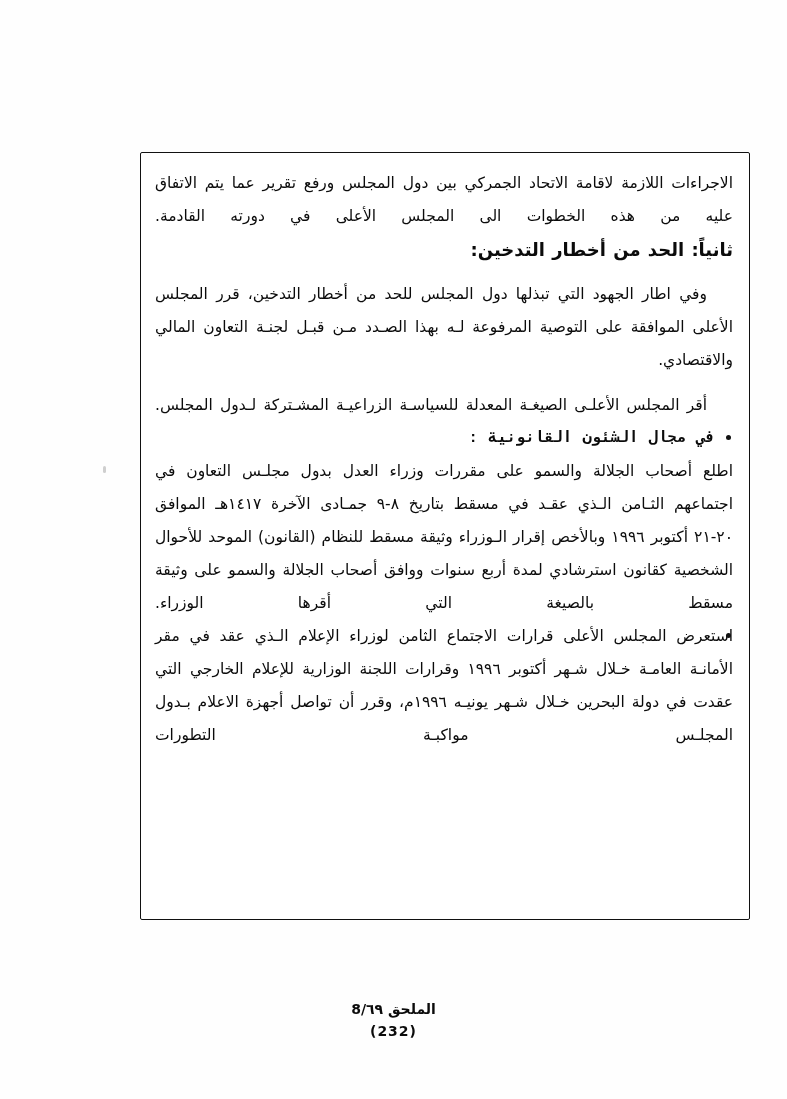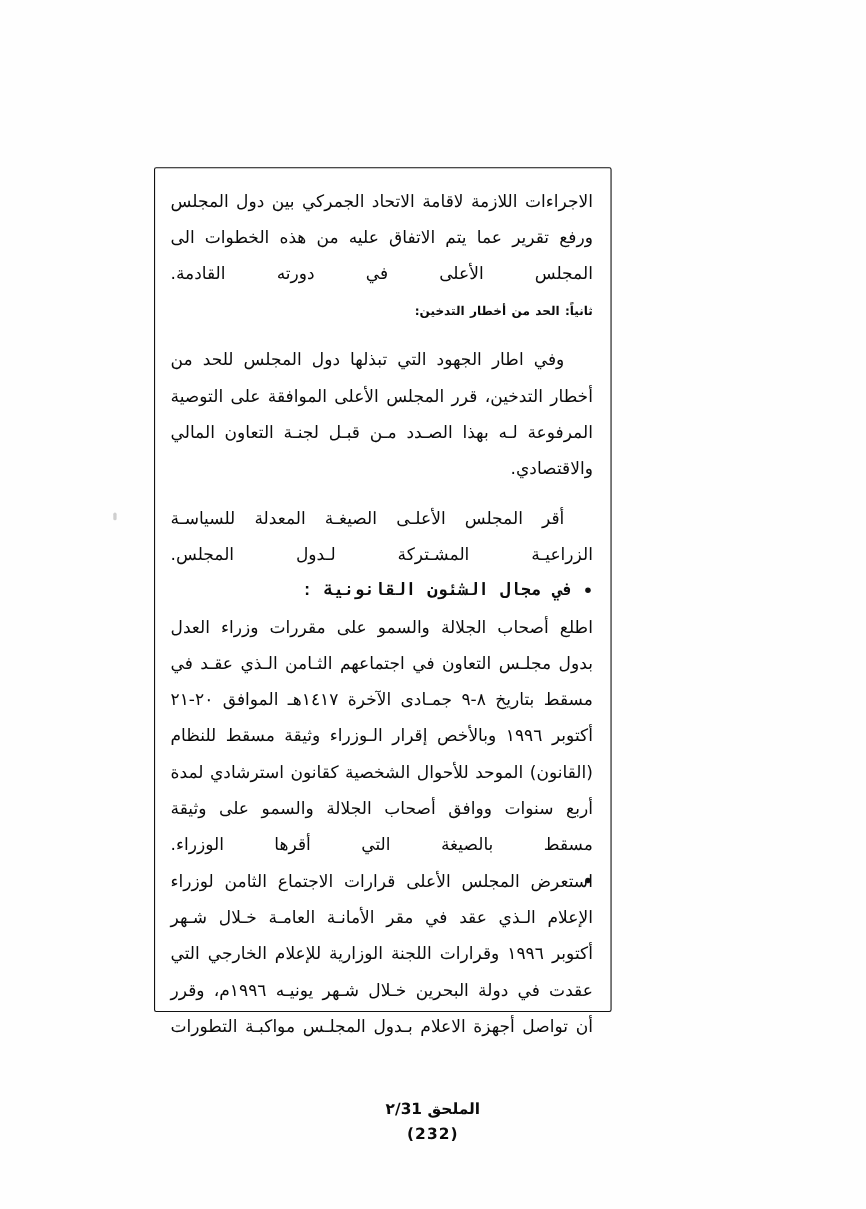--- a/index.html
+++ b/index.html
@@ -21,21 +21,21 @@
     position: absolute;
     inset: 0;
     background: #fefefe;
   }
 
   
   .text-frame {
     position: absolute;
     left: 140px;
     top: 152px;
-    width: 416px;
+    width: 610px;
     height: 768px;
     border: 1.4px solid #111;
     border-radius: 2px;
     box-sizing: border-box;
     padding: 14px 16px 10px 14px;
     background: #fff;
   }
 
   .body-text {
     direction: rtl;
@@ -53,21 +53,21 @@
   }
 
   p.indent {
     text-indent: 26px;
     margin-top: 12px;
   }
 
   h2.heading {
     margin: 0;
     padding: 0;
-    font-size: 11px;
+    font-size: 18px;
     line-height: 33px;
     font-weight: bold;
     text-align: right;
   }
 
   .bullet-heading {
     margin: 0;
     padding: 0 18px 0 0;
     font-size: 15.5px;
     line-height: 33px;
@@ -154,17 +154,17 @@
       <p class="bullet-heading">
         <span class="dot"></span>
       </p>
 
       <p class="para justify-block">استعرض المجلس الأعلى قرارات الاجتماع الثامن لوزراء الإعلام الـذي عقد في مقر الأمانـة العامـة خـلال شـهر أكتوبر ١٩٩٦ وقرارات اللجنة الوزارية للإعلام الخارجي التي عقدت في دولة البحرين خـلال شـهر يونيـه ١٩٩٦م، وقرر أن تواصل أجهزة الاعلام بـدول المجلـس مواكبـة التطورات</p>
 
     </div>
   </div>
 
   <div class="footer">
-    <div class="annex">الملحق ٢/31</div>
+    <div class="annex">الملحق 8/٦٩</div>
     <div class="pagenum">(232)</div>
   </div>
 
 </div>
 
 </body></html>

